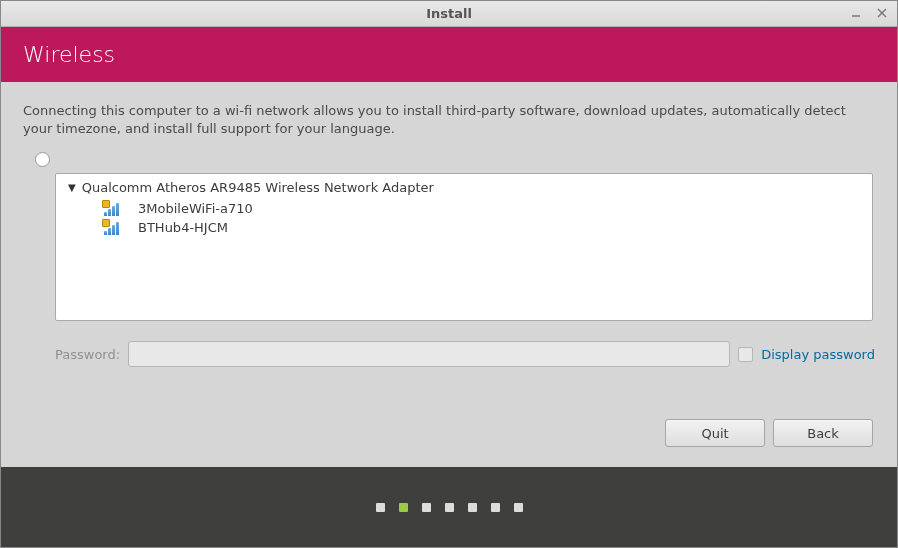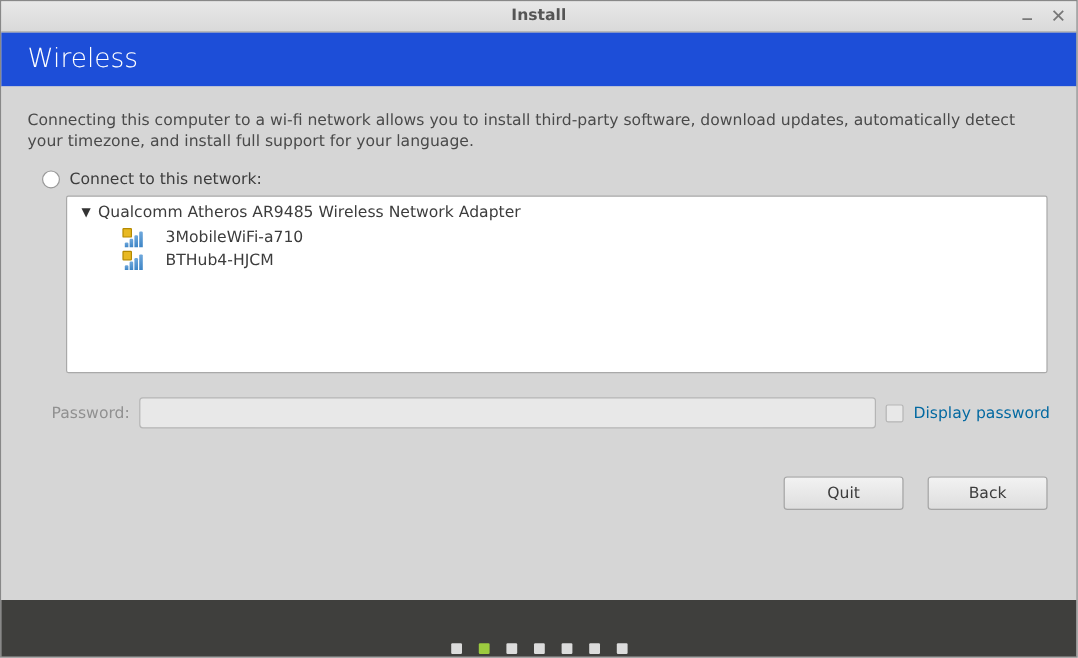--- a/index.html
+++ b/index.html
@@ -38,35 +38,35 @@
     width: 22px;
     height: 20px;
     display: flex;
     align-items: center;
     justify-content: center;
     color: #777;
     font-size: 14px;
     cursor: pointer;
   }
   .header-band {
-    background: #1d4ed8;
-    height: 45px;
+    background: #be185d;
+    height: 55px;
     display: flex;
     align-items: center;
     padding: 0 22px;
   }
   .header-title {
     color: #fff;
     font-size: 22px;
     font-weight: 300;
   }
   .content {
     padding: 20px 22px 10px 22px;
     background: #d6d6d6;
-    height: 428px;
+    height: 385px;
   }
   .intro-text {
     color: #4a4a4a;
     line-height: 1.4;
     margin-bottom: 14px;
   }
   .radio-row {
     display: flex;
     align-items: center;
     margin-bottom: 10px;
@@ -152,21 +152,21 @@
     width: 8px;
     height: 8px;
     background: #e8b923;
     border: 1px solid #b58a00;
     border-radius: 1px;
   }
   .password-row {
     display: flex;
     align-items: center;
     margin-top: 20px;
-    margin-left: 20px;
+    margin-left: 32px;
     gap: 8px;
   }
   .pw-label {
     color: #909090;
     font-size: 13px;
   }
   .pw-input {
     flex: 1;
     height: 26px;
     border: 1px solid #b5b5b5;
@@ -180,22 +180,22 @@
     border: 1px solid #b5b5b5;
     background: #e8e8e8;
     border-radius: 2px;
   }
   .pw-check-label {
     color: #0369a1;
   }
   .button-row {
     display: flex;
     justify-content: flex-end;
-    gap: 20px;
-    margin-top: 40px;
+    gap: 8px;
+    margin-top: 52px;
     padding-right: 2px;
   }
   .btn {
     min-width: 100px;
     height: 28px;
     border: 1px solid #a5a5a5;
     border-radius: 3px;
     background: linear-gradient(#f2f2f2, #dedede);
     color: #3c3c3c;
     font-size: 13px;
@@ -252,21 +252,20 @@
 <div class="header-band">
   <span class="header-title">Wireless</span>
 </div>
 
 <div class="content">
   <p class="intro-text">Connecting this computer to a wi-fi network allows you to install third-party software, download updates, automatically detect your timezone, and install full support for your language.</p>
 
 
   <div class="radio-row" style="margin-bottom:6px;">
     <span class="radio"></span>
-    <span>Connect to this network:</span>
   </div>
 
   <div class="network-tree">
     <div class="tree-adapter">
       <span class="tree-arrow">▼</span>
       <span>Qualcomm Atheros AR9485 Wireless Network Adapter</span>
     </div>
     <div id="network-list">
         <div class="tree-item">
           <span class="wifi-icon">

